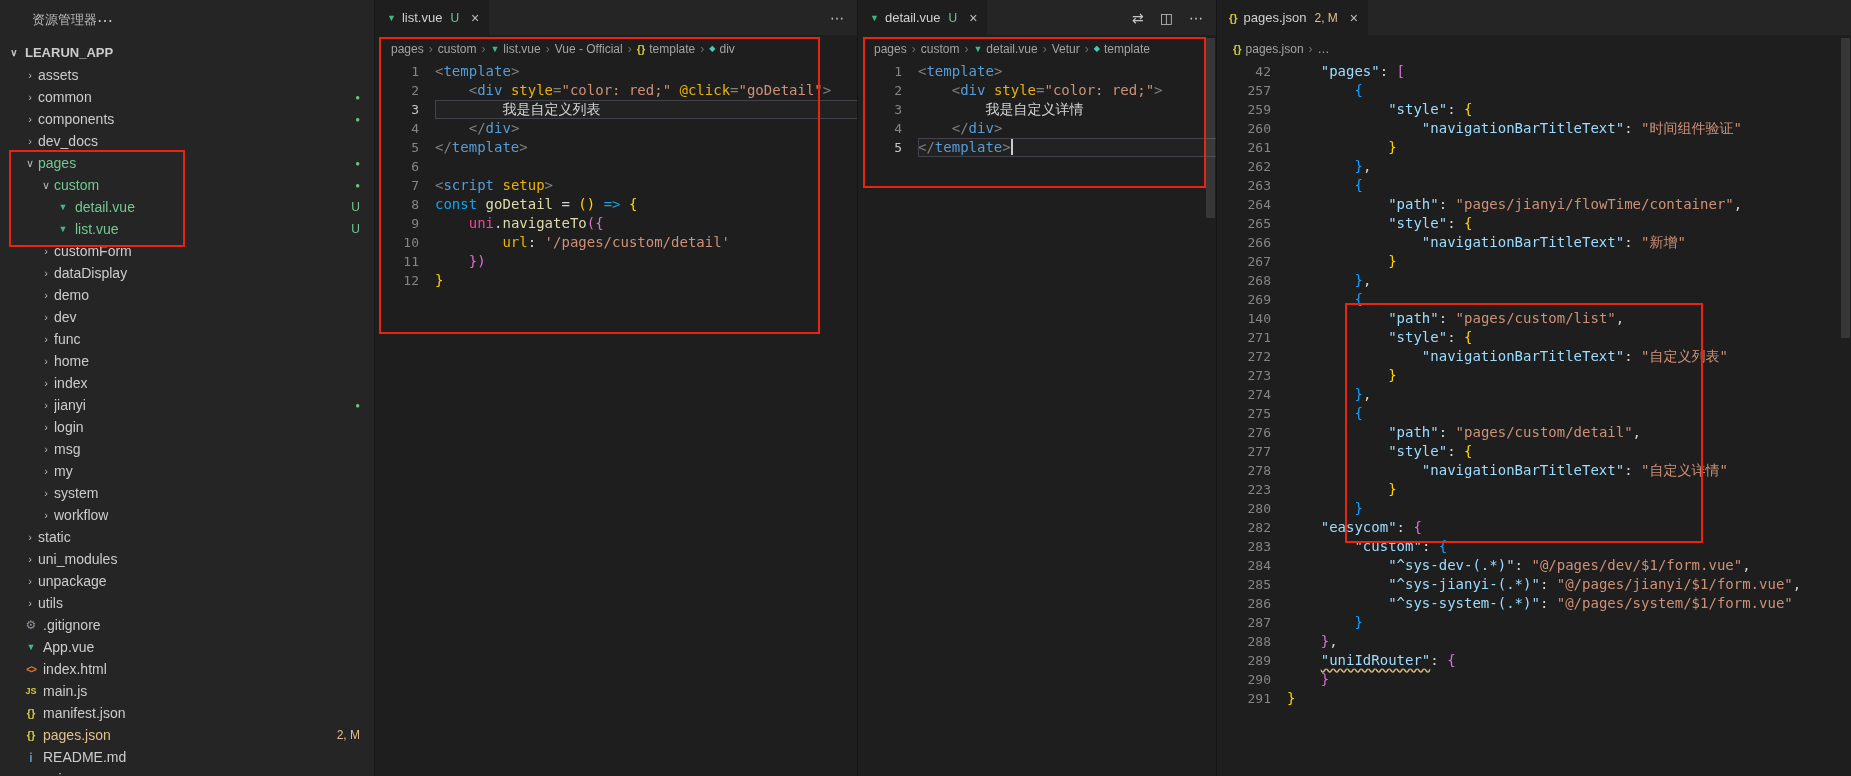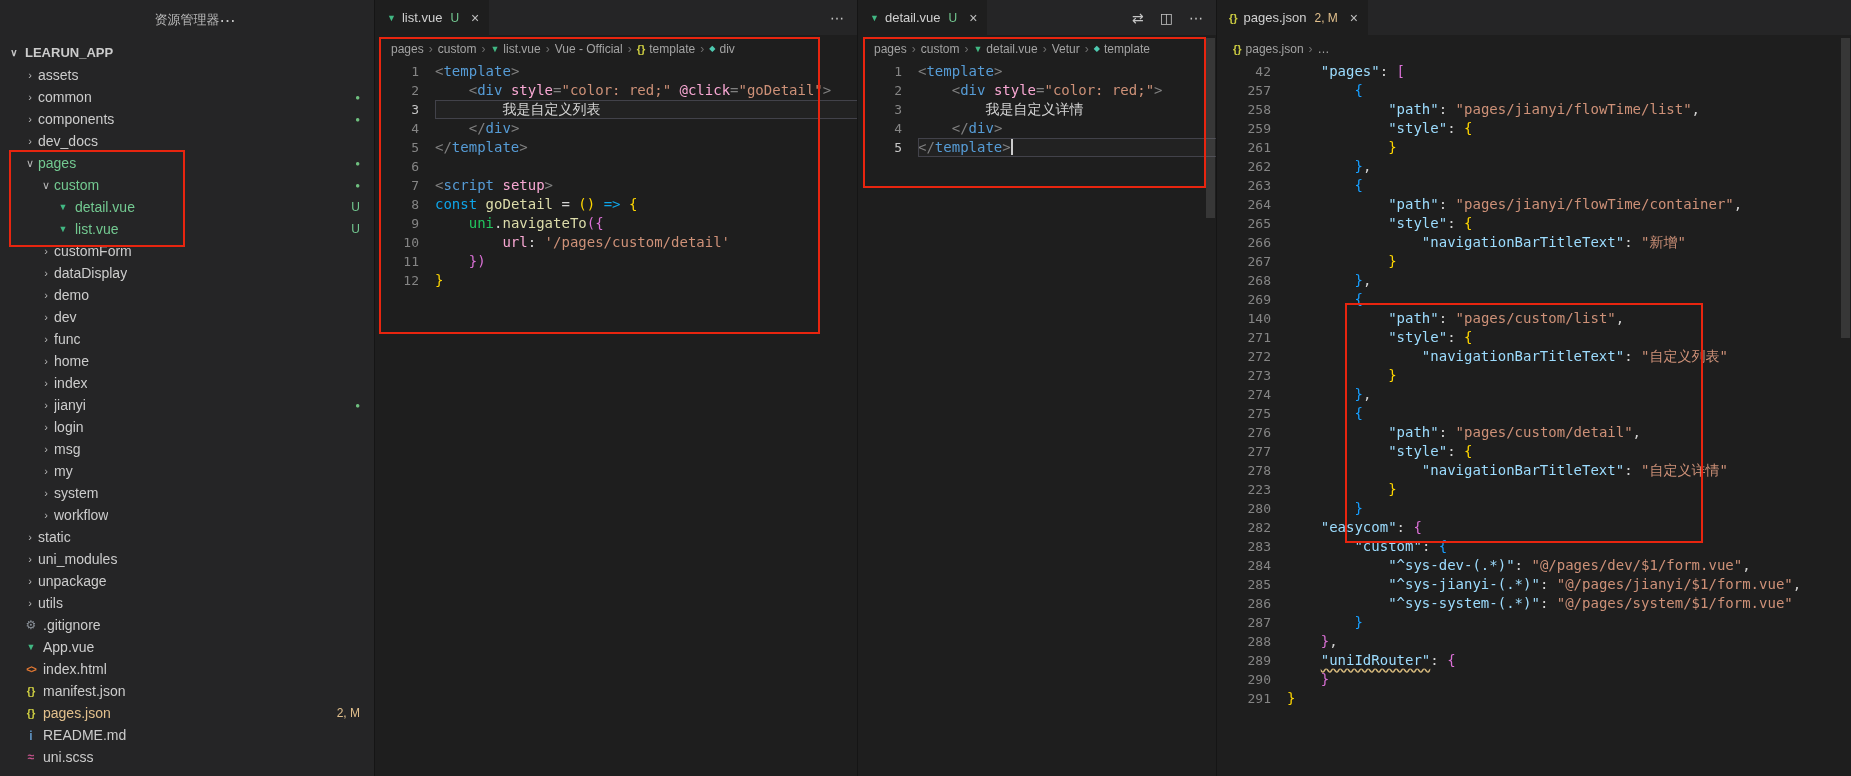--- a/index.html
+++ b/index.html
@@ -3,21 +3,21 @@
 <meta charset="utf-8">
 <style>
   html,body{margin:0;padding:0}
   body{
     width:1851px;height:776px;overflow:hidden;position:relative;
     background:#1e1e1e;font-family:"Liberation Sans",sans-serif;
     -webkit-font-smoothing:antialiased;
   }
   
   .sidebar{position:absolute;left:0;top:0;width:374px;height:776px;background:#252526;border-right:1px solid #161617;overflow:hidden}
-  .sb-header{height:40px;display:flex;align-items:center;justify-content:center;padding:0 16px 0 32px;color:#bbbbbb;font-size:13px}
+  .sb-header{height:40px;display:flex;align-items:center;justify-content:flex-start;padding:0 16px 0 32px;color:#bbbbbb;font-size:13px}
   .sb-header .dots{color:#c5c5c5;font-size:16px;cursor:pointer}
   .sb-root{height:24px;display:flex;align-items:center;gap:5px;padding-left:8px;color:#cccccc;font-size:13px;font-weight:bold}
   .sb-root .chev{font-size:10px;color:#c5c5c5;width:12px;text-align:center}
   .tree{position:absolute;top:64px;left:0;right:0}
   .row{height:22px;display:flex;align-items:center;font-size:14px;color:#cccccc;padding-right:14px;white-space:nowrap}
   .row .chev{width:16px;flex:none;text-align:center;color:#b8b8b8;font-size:11px}
   .row .ficon{width:18px;flex:none;text-align:center;margin-right:3px}
   .row .label{overflow:hidden;text-overflow:ellipsis}
   .row .spacer{flex:1}
   .row .badge{font-size:12px;flex:none}
@@ -43,25 +43,25 @@
   .code{position:relative;font-family:"DejaVu Sans Mono","Liberation Mono",monospace;font-size:14px}
   .line{display:flex;height:19px;line-height:19px;white-space:pre}
   .num{flex:none;width:44px;text-align:right;padding-right:16px;color:#858585;font-size:13px}
   .jsoncode .num{width:54px}
   .lbody{flex:1;color:#d4d4d4}
   .line.cur .lbody{outline:1px solid #42424a;outline-offset:-1px;background:rgba(255,255,255,0.02)}
   .line.cur .num{color:#c6c6c6}
   .pu{color:#808080}
   .pn{color:#d4d4d4}
   .tag{color:#569cd6}
-  .attr{color:#f9a8d4}
+  .attr{color:#eab308}
   .str{color:#ce9178}
   .kw{color:#0ea5e9}
   .fn{color:#dcdcaa}
-  .var{color:#22c55e}
+  .var{color:#ec4899}
   .txt{color:#d4d4d4}
   .key{color:#9cdcfe}
   .b1{color:#ffd700}
   .b2{color:#da70d6}
   .b3{color:#179fff}
   .warn{text-decoration:underline wavy #d7ba7d;text-underline-offset:3px}
   .caret{display:inline-block;width:2px;height:16px;background:#cccccc;vertical-align:-3px}
   
   .ic-vue{color:#41b883;font-size:9px}
   .ic-json{color:#cbcb41;font-size:11px;font-weight:bold}
@@ -237,20 +237,25 @@
           <span class="ficon ic-vue">▼</span>
           <span class="label">App.vue</span>
           <span class="spacer"></span>
         </div>
         <div class="row" style="padding-left: 22px;">
           <span class="ficon ic-html">&lt;&gt;</span>
           <span class="label">index.html</span>
           <span class="spacer"></span>
         </div>
         <div class="row" style="padding-left: 22px;">
+          <span class="ficon ic-js">JS</span>
+          <span class="label">main.js</span>
+          <span class="spacer"></span>
+        </div>
+        <div class="row" style="padding-left: 22px;">
           <span class="ficon ic-json">{}</span>
           <span class="label">manifest.json</span>
           <span class="spacer"></span>
         </div>
         <div class="row" style="padding-left: 22px;">
           <span class="ficon ic-json">{}</span>
           <span class="label amber">pages.json</span>
           <span class="spacer"></span>
           <span class="badge amber">2, M</span>
         </div>
@@ -388,22 +393,22 @@
             <span>pages.json</span>
           </span>
           <span class="bsep">›</span>
           <span class="bitem">
             <span>…</span>
           </span>
         </div>
         <div class="code jsoncode">
           <div class="line"><span class="num">42</span><span class="lbody"><span class="txt">    </span><span class="key">"pages"</span><span class="pn">: </span><span class="b2">[</span></span></div>
           <div class="line"><span class="num">257</span><span class="lbody"><span class="txt">        </span><span class="b3">{</span></span></div>
-          <div class="line"><span class="num">258</span><span class="lbody"><span class="txt">            </span><span class="key">"path"</span><span class="pn">: </span><span class="str">"pages/jianyi/flowTime/list"</span><span class="pn">,</span></span></div>
           <div class="line"><span class="num">259</span><span class="lbody"><span class="txt">            </span><span class="key">"style"</span><span class="pn">: </span><span class="b1">{</span></span></div>
+          <div class="line"><span class="num">260</span><span class="lbody"><span class="txt">                </span><span class="key">"navigationBarTitleText"</span><span class="pn">: </span><span class="str">"时间组件验证"</span></span></div>
           <div class="line"><span class="num">261</span><span class="lbody"><span class="txt">            </span><span class="b1">}</span></span></div>
           <div class="line"><span class="num">262</span><span class="lbody"><span class="txt">        </span><span class="b3">}</span><span class="pn">,</span></span></div>
           <div class="line"><span class="num">263</span><span class="lbody"><span class="txt">        </span><span class="b3">{</span></span></div>
           <div class="line"><span class="num">264</span><span class="lbody"><span class="txt">            </span><span class="key">"path"</span><span class="pn">: </span><span class="str">"pages/jianyi/flowTime/container"</span><span class="pn">,</span></span></div>
           <div class="line"><span class="num">265</span><span class="lbody"><span class="txt">            </span><span class="key">"style"</span><span class="pn">: </span><span class="b1">{</span></span></div>
           <div class="line"><span class="num">266</span><span class="lbody"><span class="txt">                </span><span class="key">"navigationBarTitleText"</span><span class="pn">: </span><span class="str">"新增"</span></span></div>
           <div class="line"><span class="num">267</span><span class="lbody"><span class="txt">            </span><span class="b1">}</span></span></div>
           <div class="line"><span class="num">268</span><span class="lbody"><span class="txt">        </span><span class="b3">}</span><span class="pn">,</span></span></div>
           <div class="line"><span class="num">269</span><span class="lbody"><span class="txt">        </span><span class="b3">{</span></span></div>
           <div class="line"><span class="num">140</span><span class="lbody"><span class="txt">            </span><span class="key">"path"</span><span class="pn">: </span><span class="str">"pages/custom/list"</span><span class="pn">,</span></span></div>

